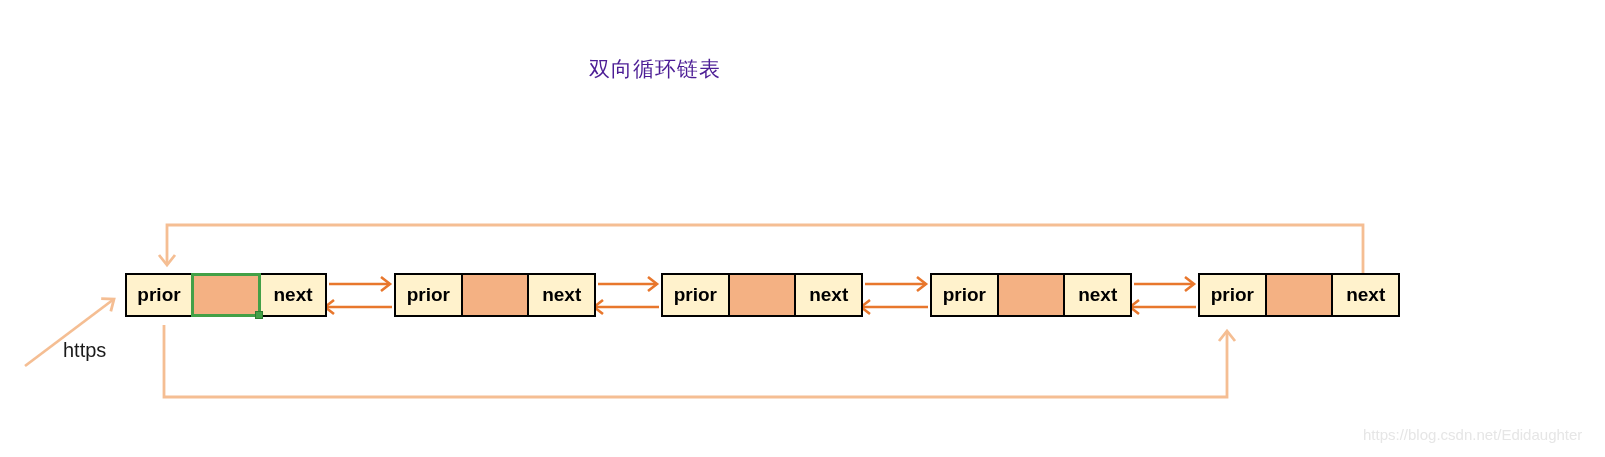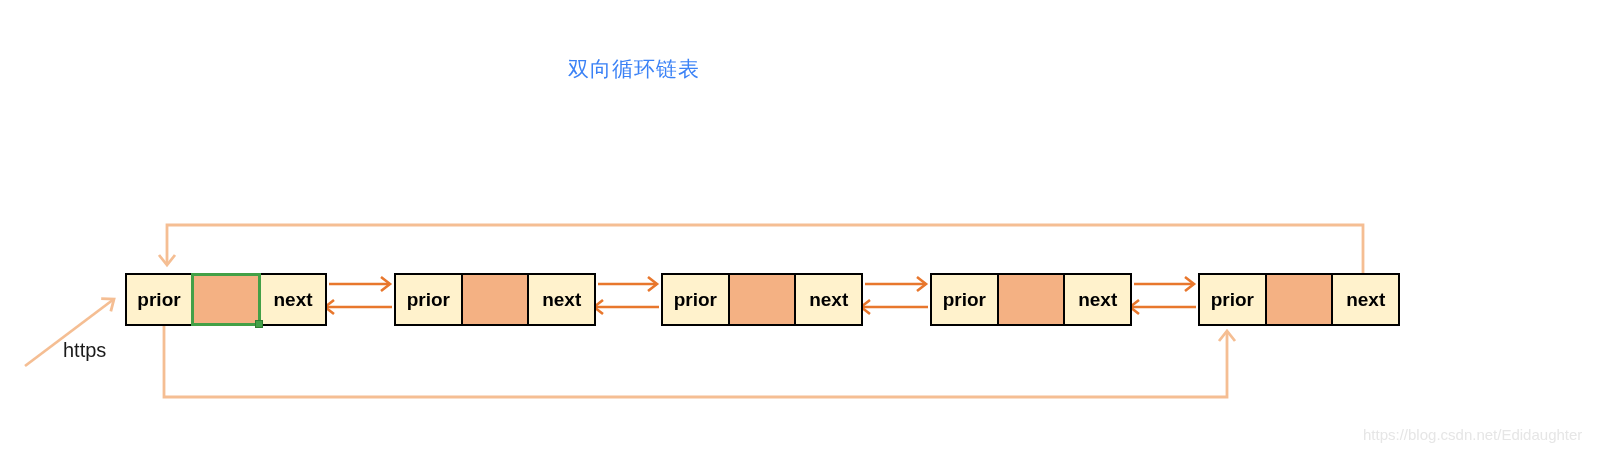--- a/index.html
+++ b/index.html
@@ -1,33 +1,33 @@
 <!DOCTYPE html>
 <html><head>
 <meta charset="utf-8">
 <style>
   html,body{margin:0;padding:0;background:#ffffff;}
   .canvas{
     position:relative;width:1605px;height:457px;background:#ffffff;
     font-family:"Liberation Sans",sans-serif;overflow:hidden;
   }
   .title{
-    position:absolute;left:568px;top:55px;font-size:21px;color:#3b82f6;
+    position:absolute;left:589px;top:55px;font-size:21px;color:#4c1d95;
     letter-spacing:1px;white-space:nowrap;
   }
   .head-label{
     position:absolute;left:63px;top:339px;font-size:20px;color:#1a1a1a;
   }
   .watermark{
     position:absolute;left:1363px;top:426px;font-size:15px;color:#e6e6e6;
     white-space:nowrap;
   }
   svg.wires{position:absolute;left:0;top:0;width:1605px;height:457px;}
   .node{
-    position:absolute;top:273px;width:202px;height:53px;box-sizing:border-box;
+    position:absolute;top:273px;width:202px;height:44px;box-sizing:border-box;
     background:#FFF2CC;border:2px solid #000;display:flex;
   }
   .cell{
     flex:1 1 0;display:flex;align-items:center;justify-content:center;
     font-weight:bold;font-size:19px;color:#000;box-sizing:border-box;
   }
   .cell.data{
     background:#F4B183;border-left:2px solid #000;border-right:2px solid #000;
     position:relative;
   }

